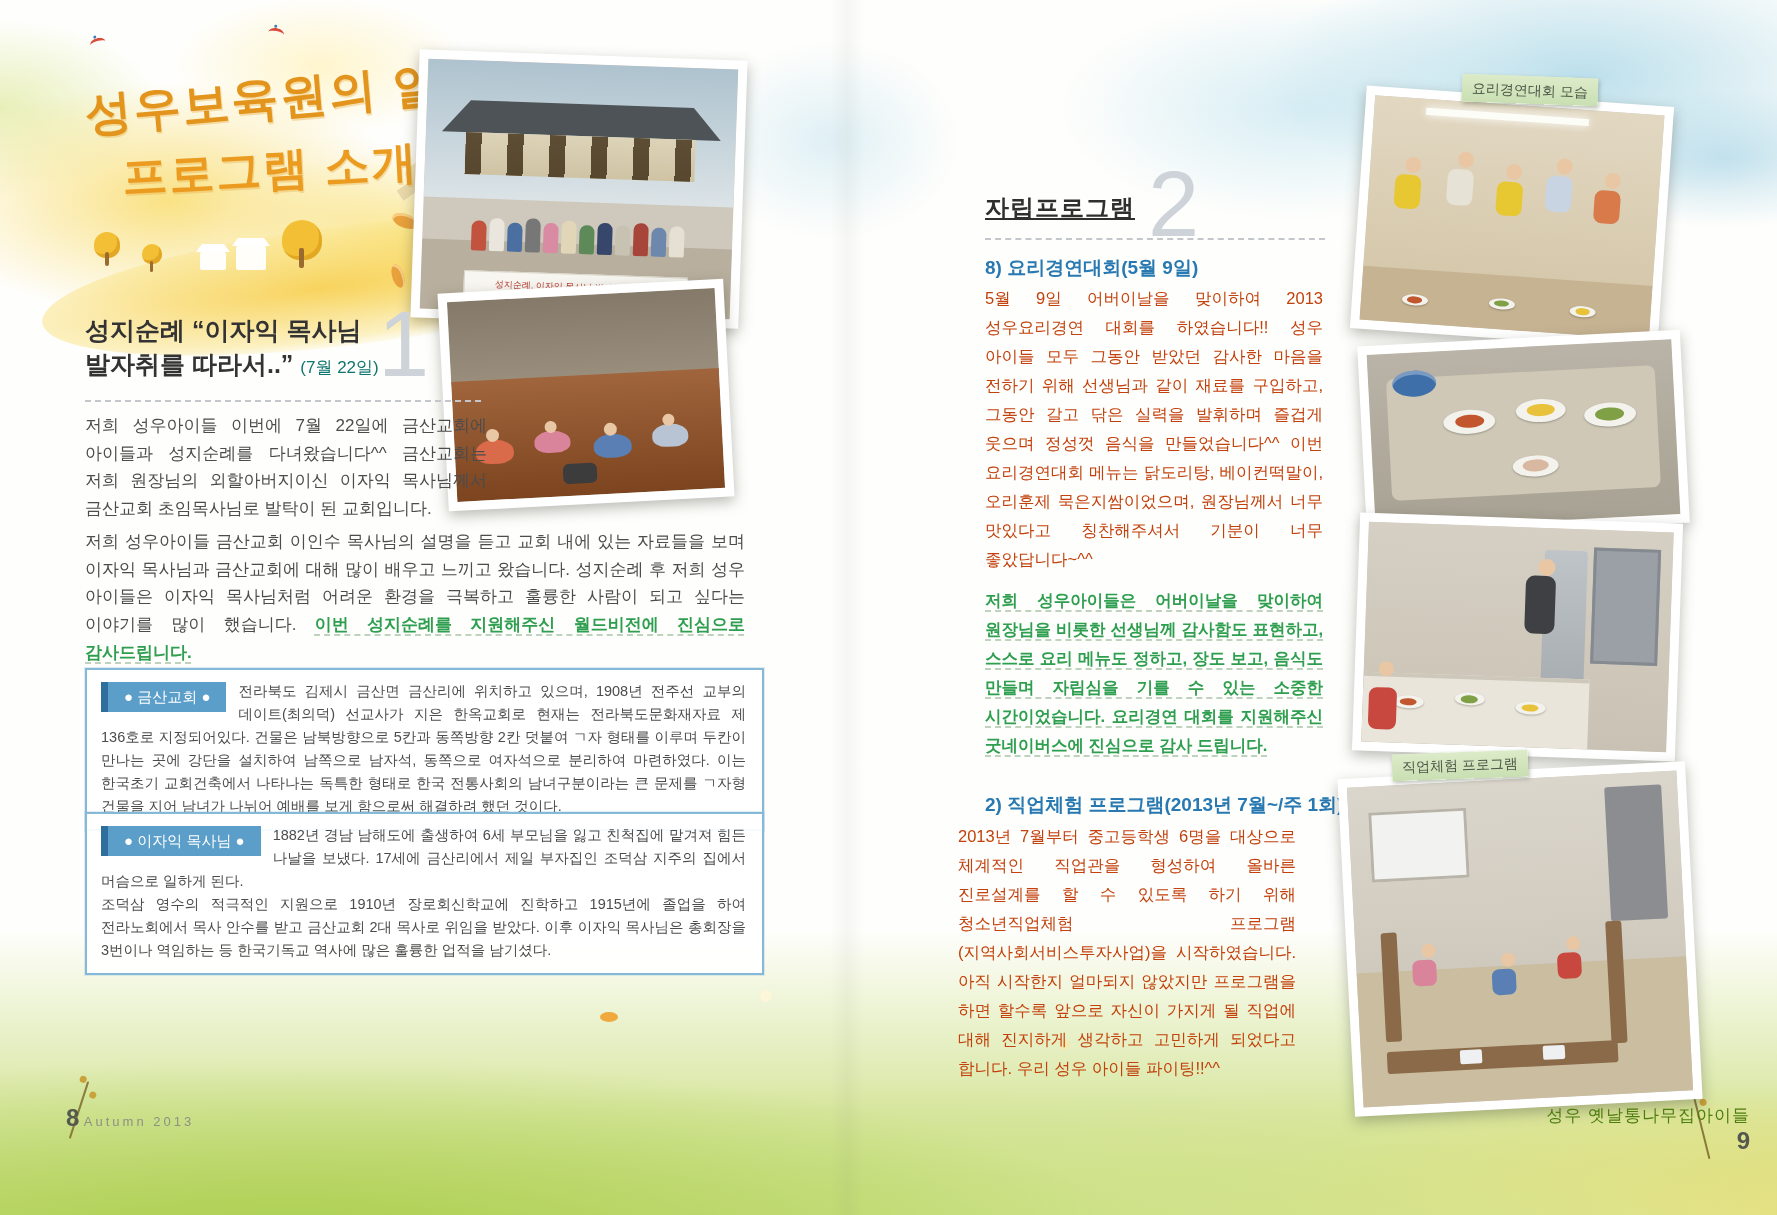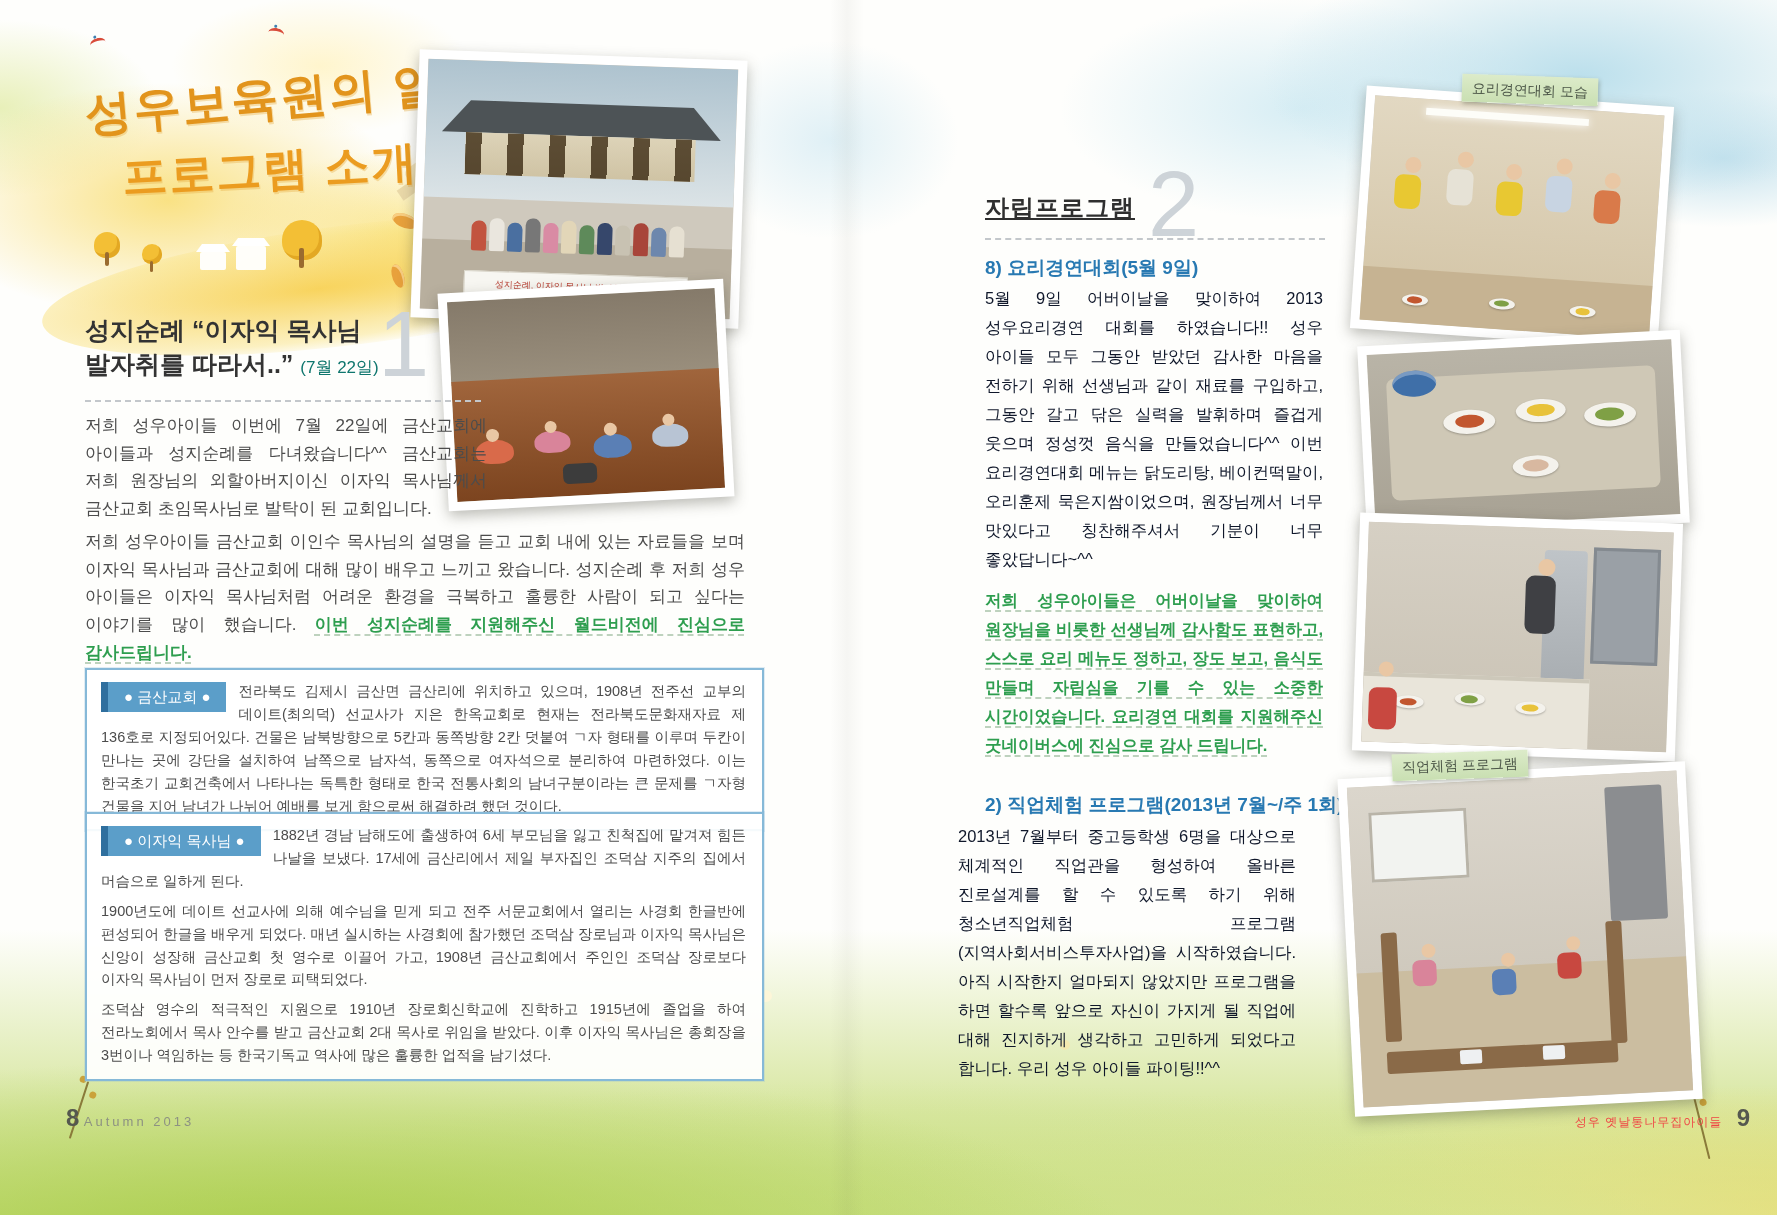--- a/index.html
+++ b/index.html
@@ -82,42 +82,42 @@
   .head{position:absolute;border-radius:50%;background:#e9c7a4;}
   .plate{position:absolute;background:#f4f2ec;border-radius:50%;box-shadow:0 1px 2px rgba(0,0,0,.25);}
   .plate i{position:absolute;left:22%;top:22%;width:56%;height:56%;border-radius:50%;display:block;}
 
   
   .h-article{font-size:25px;line-height:1.35;font-weight:bold;color:#333;}
   .h-article .date{font-size:17px;font-weight:normal;color:#0f766e;}
   .big-num{font-size:92px;color:#cdd3d8;line-height:1;}
   .dash-rule{border-top:2px dashed #c3c7cb;height:0;}
   .body-txt{font-size:17px;line-height:1.63;color:#4c4c4c;text-align:justify;word-break:keep-all;}
-  .body-txt-r{font-size:16.5px;line-height:1.76;color:#0f172a;text-align:justify;word-break:keep-all;}
+  .body-txt-r{font-size:16.5px;line-height:1.76;color:#c2410c;text-align:justify;word-break:keep-all;}
   .hl-green{color:#2e9e4f;font-weight:bold;text-decoration:underline;text-decoration-style:dashed;text-decoration-color:#a9c3a9;text-underline-offset:5px;}
   .h-section{font-size:24px;font-weight:bold;color:#2f2f2f;letter-spacing:1px;text-decoration:underline;}
   .h-sub{font-size:19px;font-weight:bold;color:#2879b2;}
 
   
   .info-box{
     border:2px solid #86b9d8;background:rgba(255,255,255,.92);
     padding:10px 16px 12px 14px;font-size:14.5px;line-height:1.58;color:#4c4c4c;
     text-align:justify;word-break:keep-all;box-shadow:0 0 0 1px rgba(134,185,216,.25);
   }
   .info-box .box-label{
     float:left;background:#5b9ec9;color:#fff;padding:3px 16px;margin:2px 12px 4px 0;
     font-size:15px;border-left:7px solid #2f6f9e;white-space:nowrap;
   }
   .info-box p{margin:0 0 7px 0;}
   .info-box p:last-child{margin-bottom:0;}
 
   
   .folio-num{font-size:24px;font-weight:bold;color:#55584f;}
   .folio-label{font-size:13px;color:#8d9282;letter-spacing:3px;}
-  .folio-label-r{font-size:12px;color:#ef4444;letter-spacing:1px;}
+  .folio-label-r{font-size:17px;color:#4d7c0f;letter-spacing:1px;}
 </style>
 </head>
 <body>
 
 <div class="abs wash-topleft"></div>
 <div class="abs wash-swoosh"></div>
 <div class="abs wash-topright"></div>
 <div class="abs wash-midblue"></div>
 <div class="abs wash-bottom"></div>
 <div class="abs gutter"></div>
@@ -217,21 +217,20 @@
 </div>
 
 <div class="abs info-box" style="left:85px;top:668px;width:645px;">
   <span class="box-label">● 금산교회 ●</span>
   <span>전라북도 김제시 금산면 금산리에 위치하고 있으며, 1908년 전주선 교부의 데이트(최의덕) 선교사가 지은 한옥교회로 현재는 전라북도문화재자료 제 136호로 지정되어있다. 건물은 남북방향으로 5칸과 동쪽방향 2칸 덧붙여 ㄱ자 형태를 이루며 두칸이 만나는 곳에 강단을 설치하여 남쪽으로 남자석, 동쪽으로 여자석으로 분리하여 마련하였다. 이는 한국초기 교회건축에서 나타나는 독특한 형태로 한국 전통사회의 남녀구분이라는 큰 문제를 ㄱ자형 건물을 지어 남녀가 나뉘어 예배를 보게 함으로써 해결하려 했던 것이다.</span>
 </div>
 
 <div class="abs info-box" style="left:85px;top:812px;width:645px;">
   <span class="box-label">● 이자익 목사님 ●</span>
   <span>1882년 경남 남해도에 출생하여 6세 부모님을 잃고 친척집에 맡겨져 힘든 나날을 보냈다. 17세에 금산리에서 제일 부자집인 조덕삼 지주의 집에서 머슴으로 일하게 된다.</span>
-  <p style="margin-top:7px;">1900년도에 데이트 선교사에 의해 예수님을 믿게 되고 전주 서문교회에서 열리는 사경회 한글반에 편성되어 한글을 배우게 되었다. 매년 실시하는 사경회에 참가했던 조덕삼 장로님과 이자익 목사님은 신앙이 성장해 금산교회 첫 영수로 이끌어 가고, 1908년 금산교회에서 주인인 조덕삼 장로보다 이자익 목사님이 먼저 장로로 피택되었다.</p>
   <p>조덕삼 영수의 적극적인 지원으로 1910년 장로회신학교에 진학하고 1915년에 졸업을 하여 전라노회에서 목사 안수를 받고 금산교회 2대 목사로 위임을 받았다. 이후 이자익 목사님은 총회장을 3번이나 역임하는 등 한국기독교 역사에 많은 훌륭한 업적을 남기셨다.</p>
 </div>
 
 <div class="abs h-section" style="left:985px;top:192px;">자립프로그램</div>
 <div class="abs big-num" style="left:1148px;top:158px;">2</div>
 <div class="abs dash-rule" style="left:985px;top:238px;width:340px;"></div>
 
 <div class="abs h-sub" style="left:985px;top:255px;">8) 요리경연대회(5월 9일)</div>
 <div class="abs body-txt-r" style="left:985px;top:284px;width:338px;">5월 9일 어버이날을 맞이하여 2013 성우요리경연 대회를 하였습니다!! 성우 아이들 모두 그동안 받았던 감사한 마음을 전하기 위해 선생님과 같이 재료를 구입하고, 그동안 갈고 닦은 실력을 발휘하며 즐겁게 웃으며 정성껏 음식을 만들었습니다^^ 이번 요리경연대회 메뉴는 닭도리탕, 베이컨떡말이, 오리훈제 묵은지쌈이었으며, 원장님께서 너무 맛있다고 칭찬해주셔서 기분이 너무 좋았답니다~^^</div>
 <div class="abs body-txt-r hl-green" style="left:985px;top:586px;width:338px;">저희 성우아이들은 어버이날을 맞이하여 원장님을 비롯한 선생님께 감사함도 표현하고, 스스로 요리 메뉴도 정하고, 장도 보고, 음식도 만들며 자립심을 기를 수 있는 소중한 시간이었습니다. 요리경연 대회를 지원해주신 굿네이버스에 진심으로 감사 드립니다.</div>

